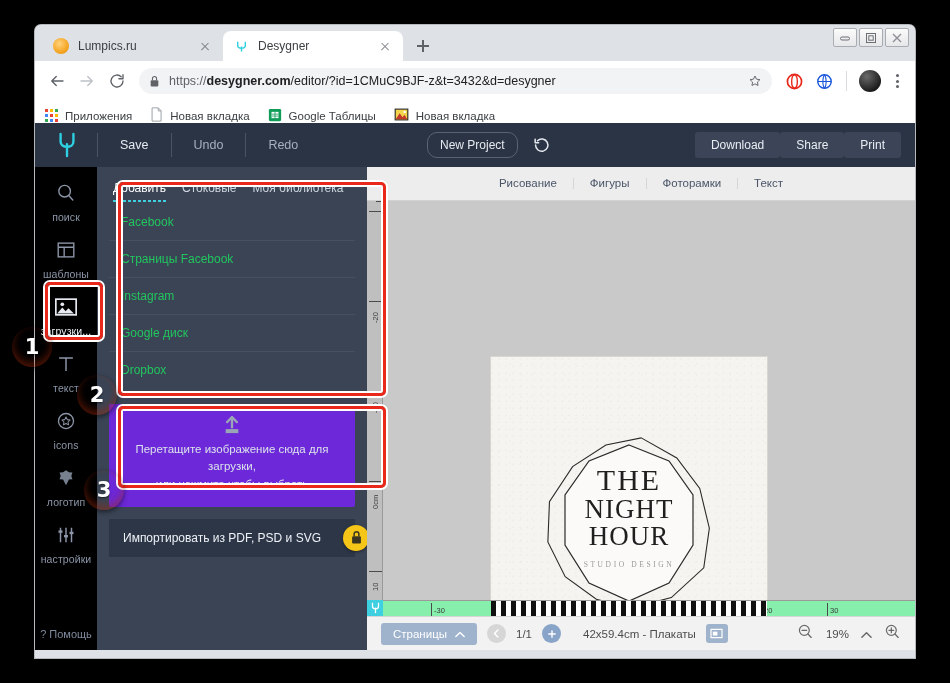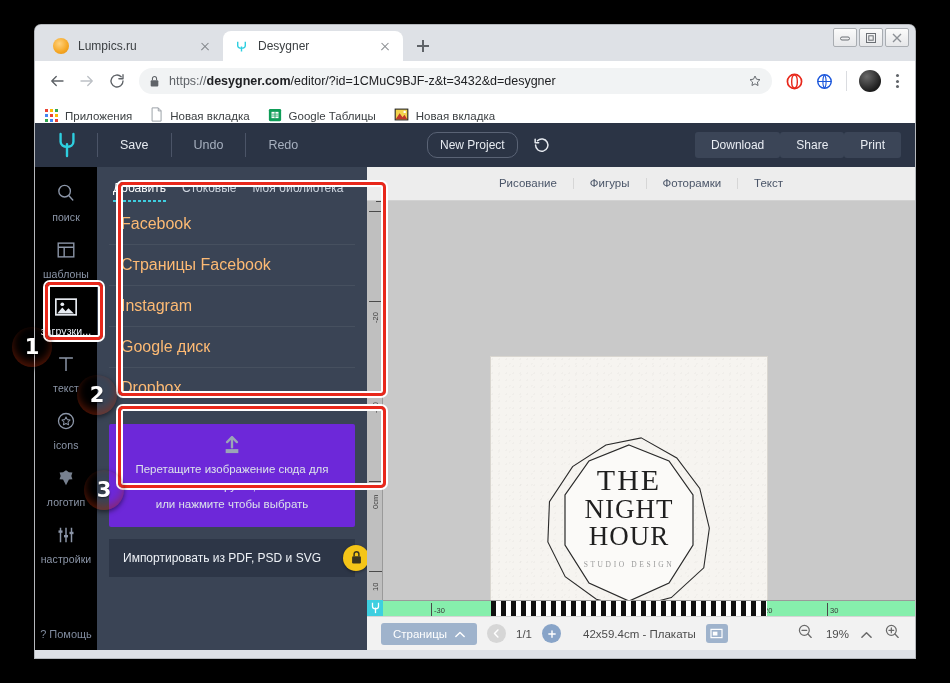--- a/index.html
+++ b/index.html
@@ -264,22 +264,22 @@
   .ptab { font-size: 12px; color: #cfd6e0; padding-bottom: 7px; position: relative; }
   .ptab.active { color: #fff; }
   .ptab.active::after {
     content: ""; position: absolute;
     left: 0; right: 0; bottom: 0; height: 2px;
     background: repeating-linear-gradient(to right,#3ecfe0 0 3px, transparent 3px 5px);
   }
   .src-list { margin-top: 2px; }
   .src-item {
     padding: 11px 12px;
-    font-size: 16px;
-    color: #fdba74;
+    font-size: 12px;
+    color: #22c55e;
     border-bottom: 1px solid #46505f;
   }
   .src-item:last-child { border-bottom: none; }
 
   .dropzone {
     margin-top: 16px;
     background: #6d28d9;
     border-radius: 2px;
     padding: 12px 10px 14px;
     text-align: center;

